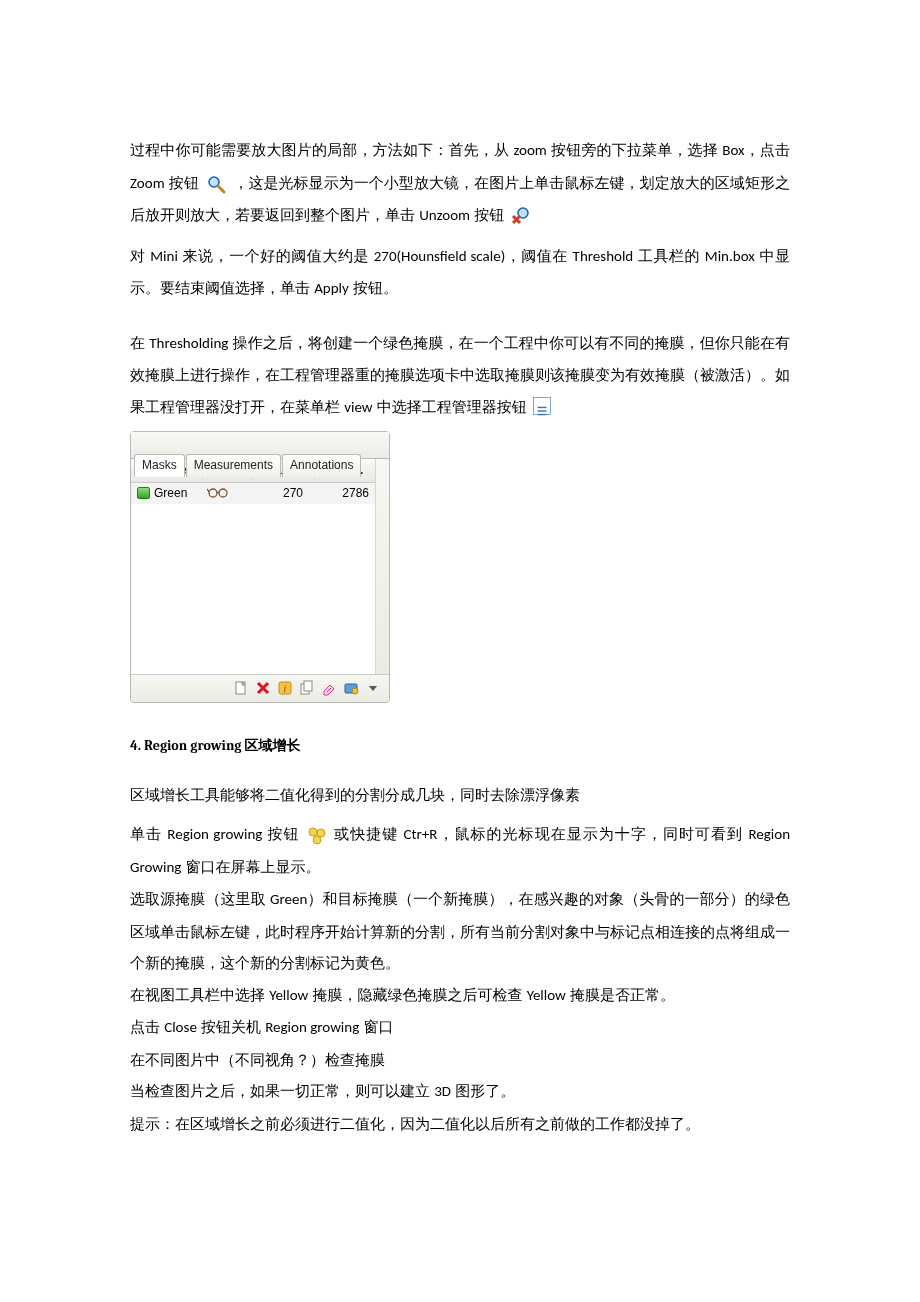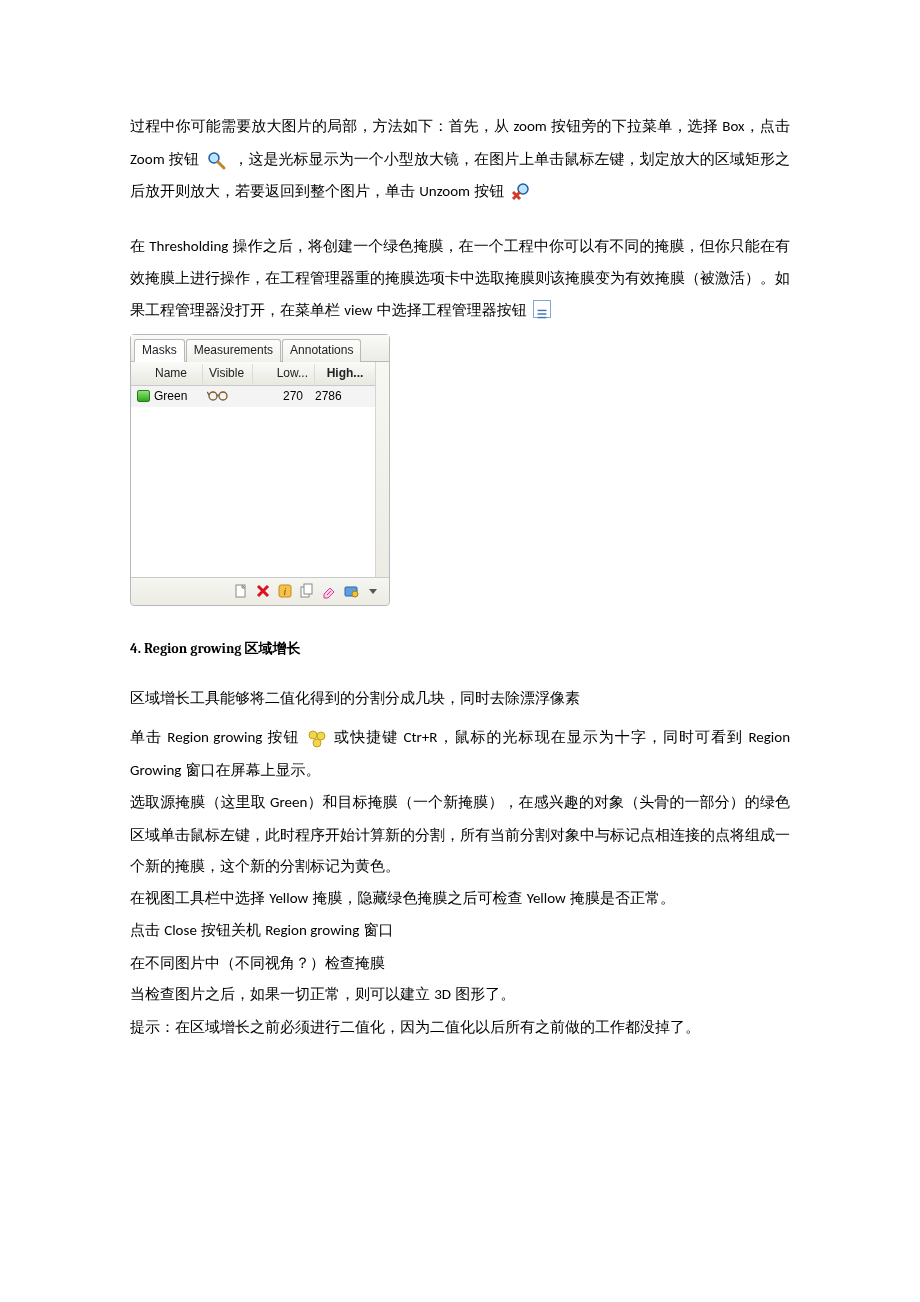--- a/index.html
+++ b/index.html
@@ -8,20 +8,21 @@
     padding: 0;
     background: #ffffff;
     font-family: "Microsoft YaHei", "SimSun", Arial, sans-serif;
     font-size: 15px;
     color: #000;
     width: 920px;
   }
   .page {
     padding: 110px 130px 100px 130px;
     line-height: 2.1;
+    margin-top: 24px;
   }
   .para {
     margin: 0 0 8px 0;
     text-align: justify;
   }
   .para.nospace { margin-bottom: 0; }
   .spacer { height: 14px; }
   .inline-icon {
     display: inline-block;
     vertical-align: middle;
@@ -56,21 +57,21 @@
   }
   .panel-tab {
     padding: 3px 7px 4px 7px;
     border: 1px solid #b8b8b8;
     border-bottom: none;
     border-radius: 3px 3px 0 0;
     margin-right: 1px;
     background: linear-gradient(#fdfdfd, #f1f1ea);
     color: #222;
     position: relative;
-    top: 1px;
+    top: 19px;
     cursor: default;
   }
   .panel-tab.active {
     background: #fff;
     border-bottom: 1px solid #fff;
     font-weight: normal;
   }
   .panel-header {
     display: flex;
     border-bottom: 1px solid #c9c9c9;
@@ -88,21 +89,21 @@
   .ph-low  { width: 62px; text-align: right; }
   .ph-high { width: 60px; text-align: center; font-weight: bold; }
   .panel-row {
     display: flex;
     padding: 3px 0;
     align-items: center;
   }
   .pr-name { width: 72px; padding-left: 6px; display: flex; align-items: center; gap: 4px; }
   .pr-vis  { width: 50px; padding-left: 4px; }
   .pr-low  { width: 62px; text-align: right; padding-right: 12px; }
-  .pr-high { width: 60px; text-align: left; padding-right: 6px; }
+  .pr-high { width: 60px; text-align: right; padding-right: 6px; }
   .swatch {
     width: 13px; height: 12px;
     border: 1px solid #2a7a1c;
     background: linear-gradient(#8fe07a, #2fa81c);
     border-radius: 2px;
   }
   .panel-blank { height: 170px; background: #fff; }
   .scrollbar {
     width: 17px;
     background: linear-gradient(#f7f7f3, #ecece5);
@@ -138,20 +139,23 @@
     <span>，这是光标显示为一个小型放大镜，在图片上单击鼠标左键，划定放大的区域矩形之后放开则放大，若要返回到整个图片，单击 </span><span class="latin">Unzoom</span><span> 按钮 </span>
     <span class="inline-icon">
       <svg viewBox="0 0 22 22">
           <circle cx="13" cy="8" r="5" fill="#bde4ff" stroke="#1b5fa5" stroke-width="1.5"></circle>
           <line x1="3" y1="18" x2="10" y2="11" stroke="#d43a2a" stroke-width="3"></line>
           <line x1="3" y1="11" x2="10" y2="18" stroke="#d43a2a" stroke-width="3"></line>
         </svg>
     </span>
   </p>
 
+  <p class="para">
+    <span>对 </span><span class="latin">Mini</span><span> 来说，一个好的阈值大约是 </span><span class="latin">270(Hounsfield scale)</span><span>，阈值在 </span><span class="latin">Threshold</span><span> 工具栏的 </span><span class="latin">Min.box</span><span> 中显示。要结束阈值选择，单击 </span><span class="latin">Apply</span><span> 按钮。</span>
+  </p>
 
   <div class="spacer"></div>
 
   <p class="para">
     <span>在 </span><span class="latin">Thresholding</span><span> 操作之后，将创建一个绿色掩膜，在一个工程中你可以有不同的掩膜，但你只能在有效掩膜上进行操作，在工程管理器重的掩膜选项卡中选取掩膜则该掩膜变为有效掩膜（被激活）。如果工程管理器没打开，在菜单栏 </span><span class="latin">view</span><span> 中选择工程管理器按钮</span>
     <span class="inline-icon" style="width:18px;height:18px;border:1px solid #7da9d5;background:#fff;vertical-align:text-bottom;">
       <svg viewBox="0 0 18 18">
           <line x1="4" y1="5" x2="14" y2="5" stroke="#3b72b5" stroke-width="1.6"></line>
           <line x1="4" y1="9" x2="14" y2="9" stroke="#3b72b5" stroke-width="1.6"></line>
           <line x1="4" y1="13" x2="14" y2="13" stroke="#3b72b5" stroke-width="1.6"></line>

